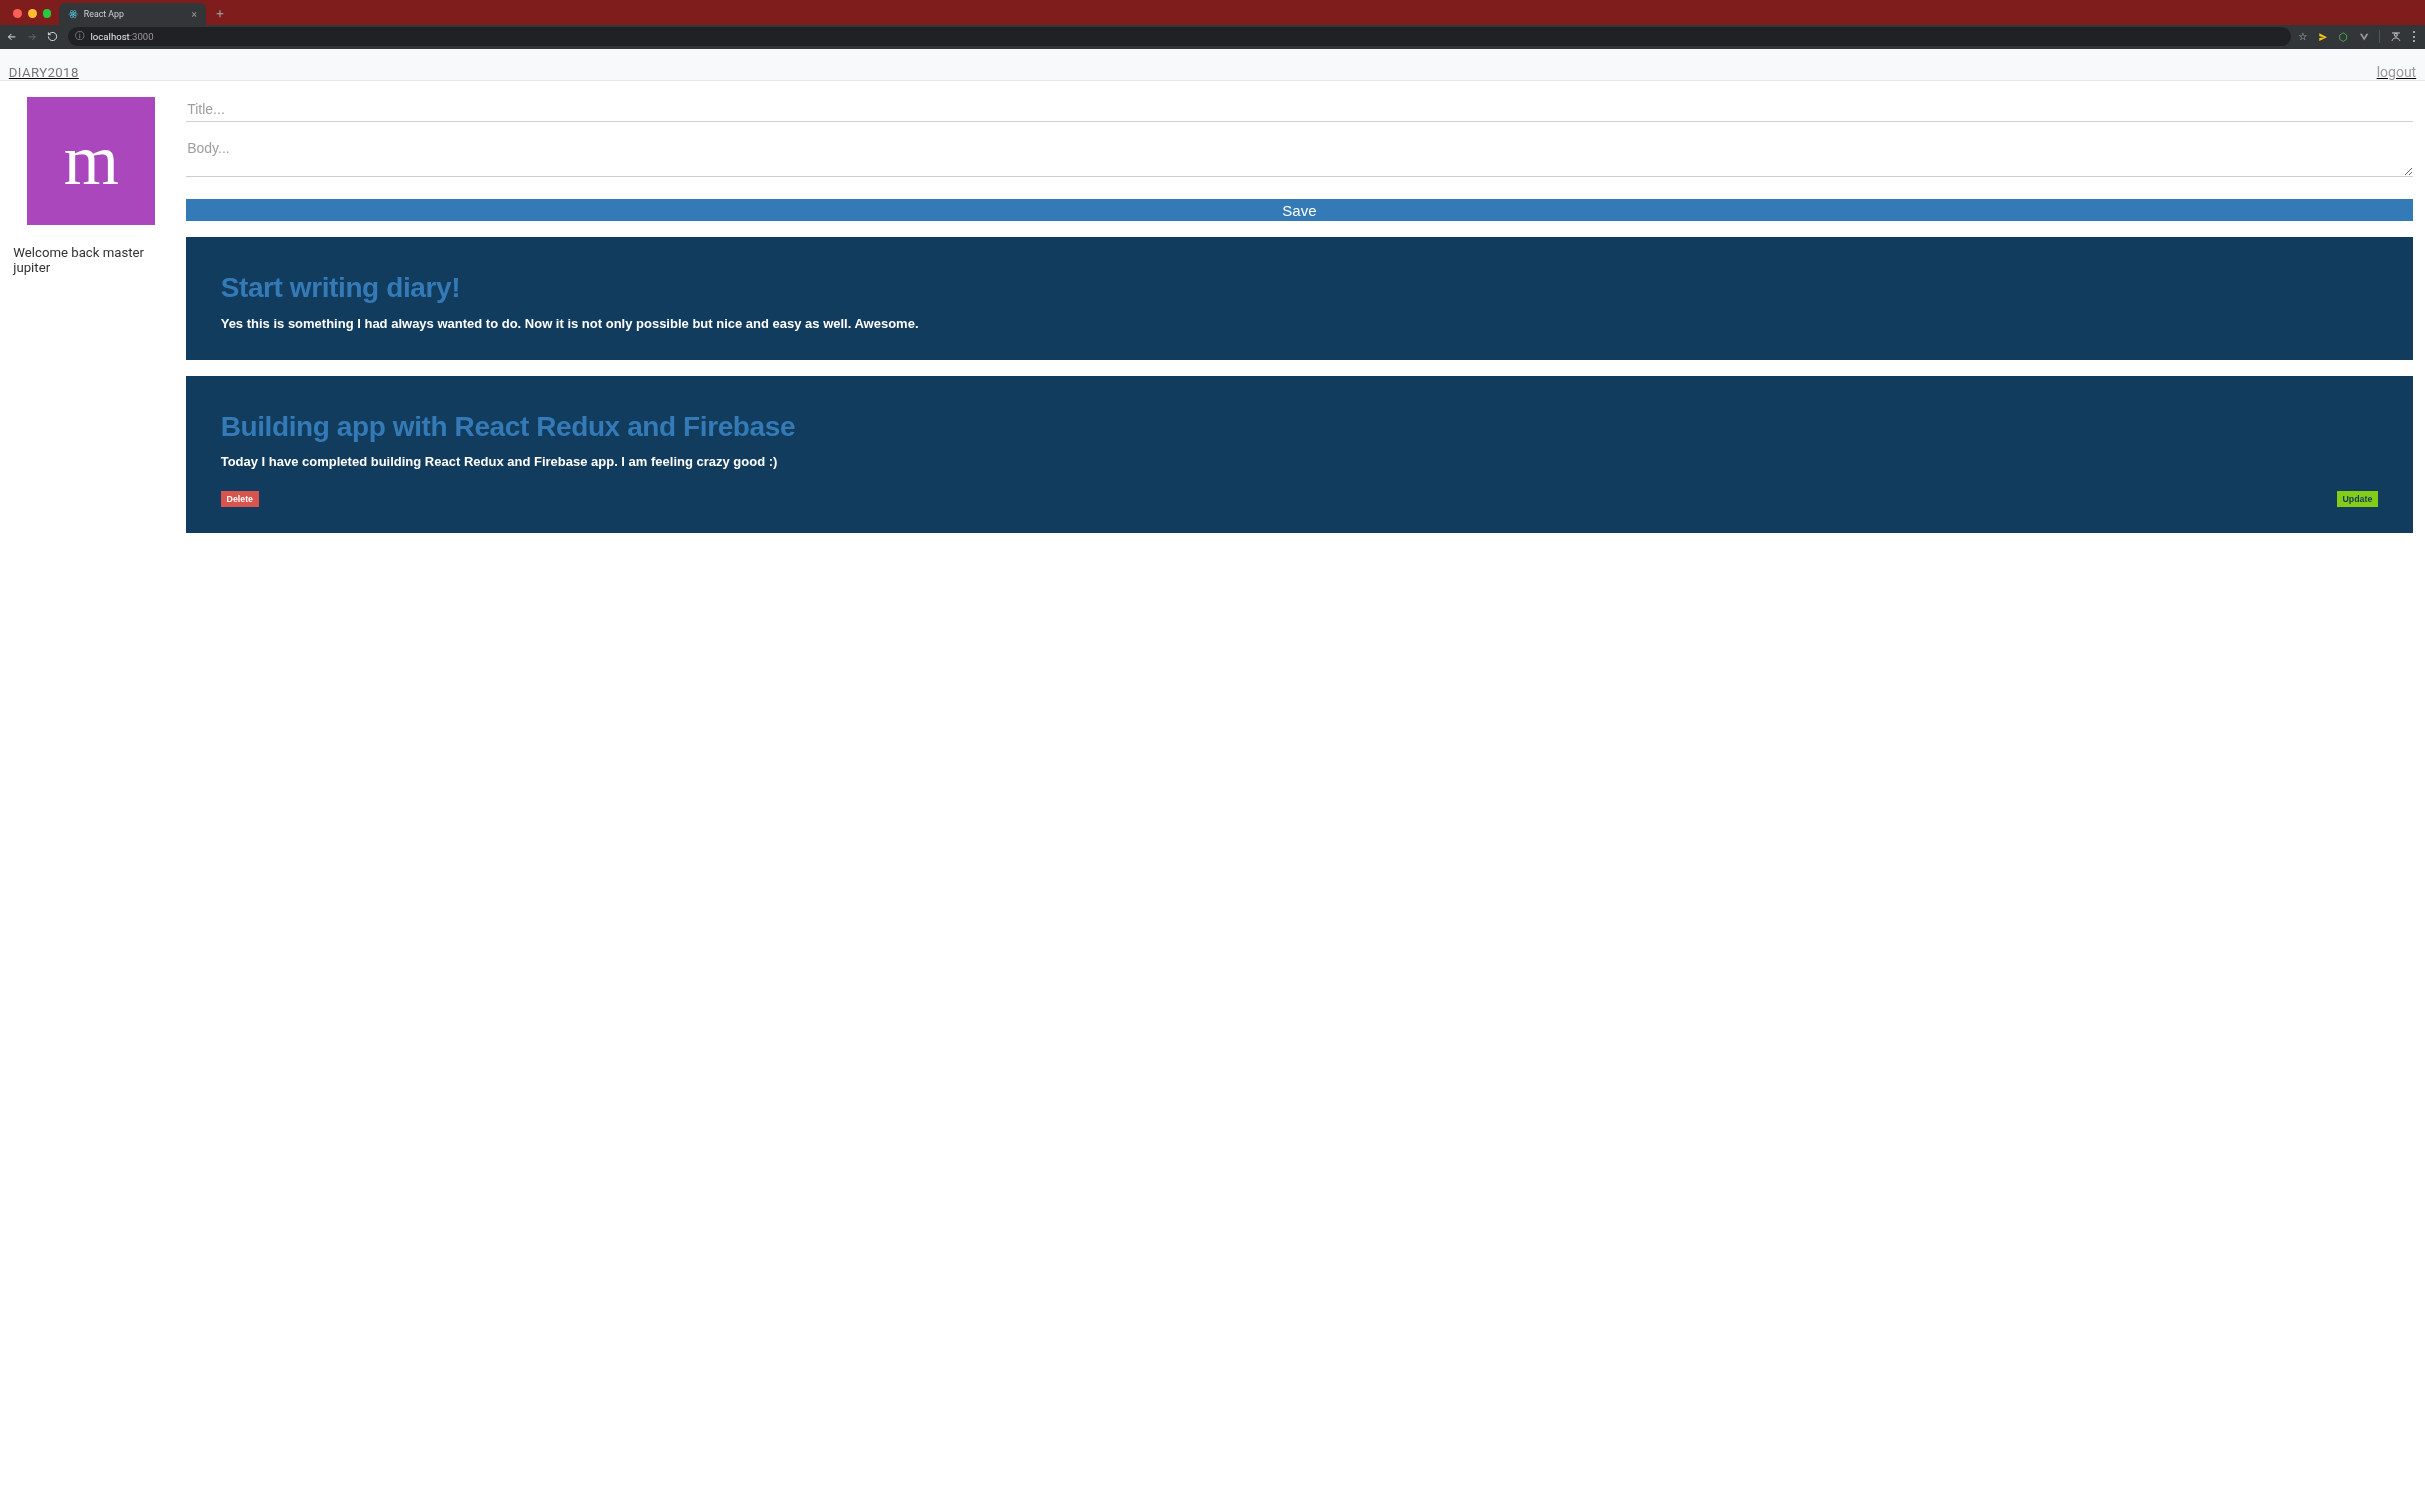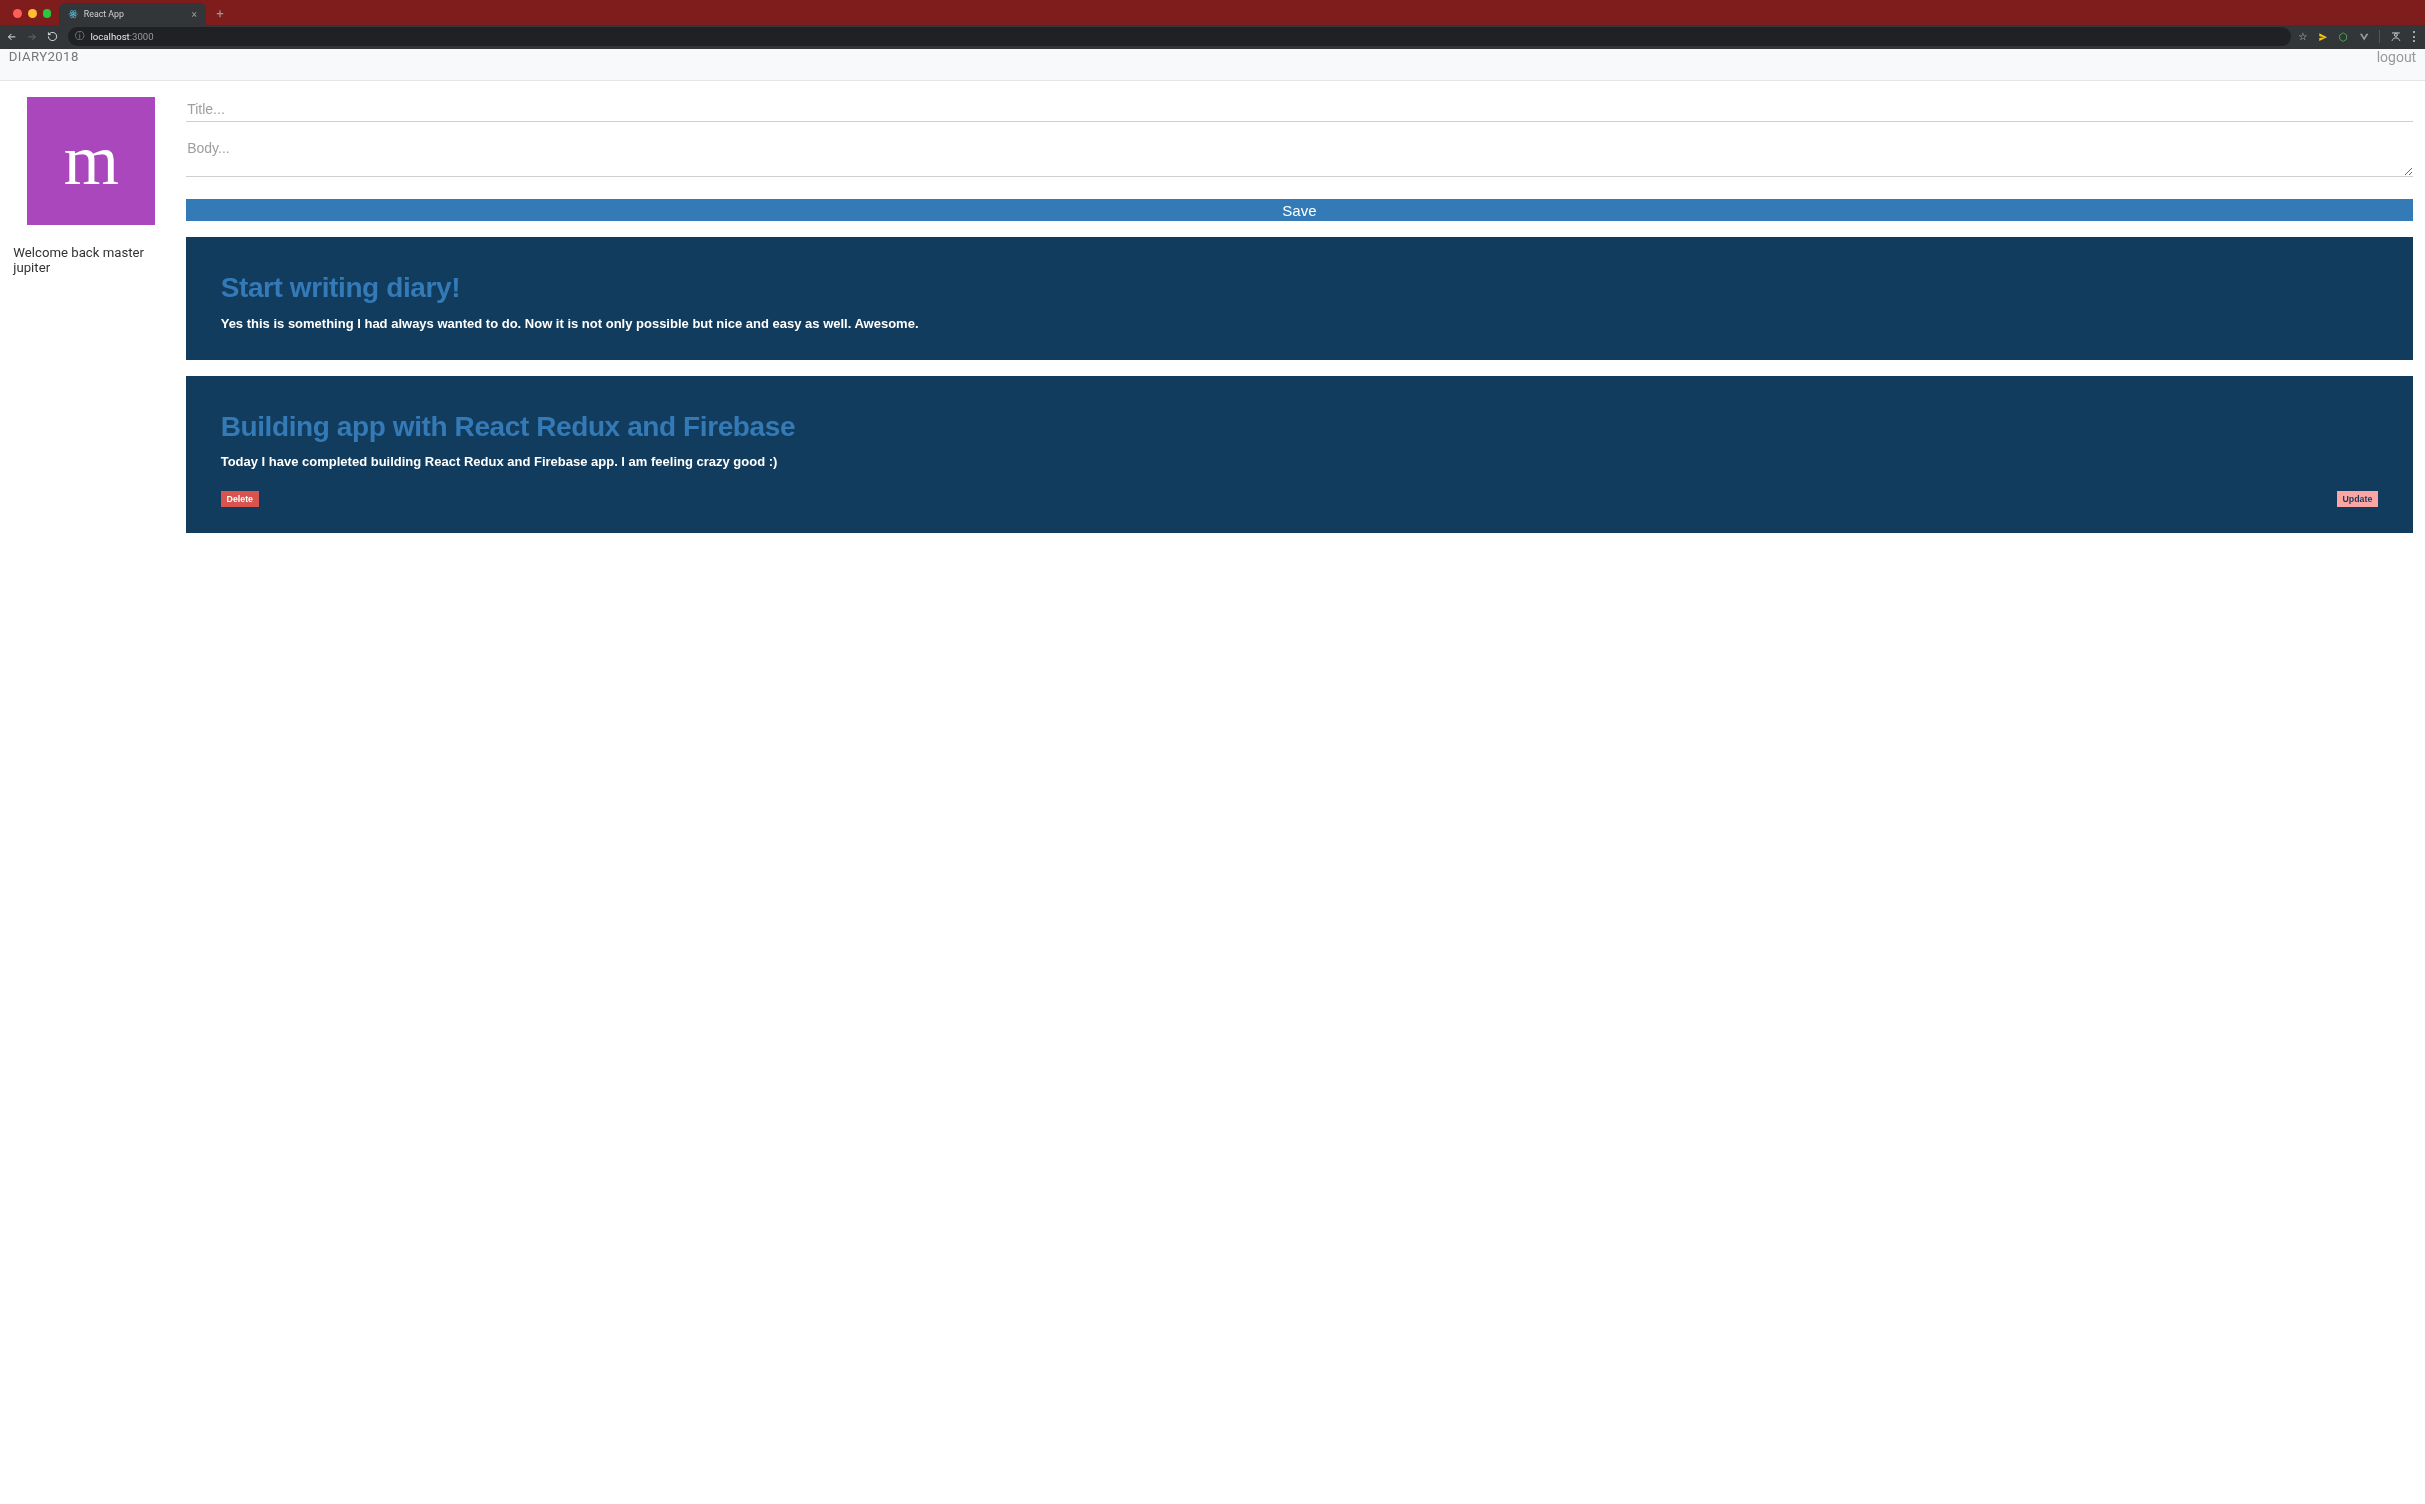--- a/index.html
+++ b/index.html
@@ -27,21 +27,21 @@
   .omnibox .port { color: #9a9a9a; }
   .toolbar-right { display: flex; align-items: center; gap: 10.3px; padding-right: 4.4px; }
   .toolbar-right .icon { color: #cfcfcf; font-size: 10.3px; }
   .toolbar-right .icon.yellow { color: #f5c518; }
   .toolbar-right .icon.green { color: #4caf50; }
   .toolbar-right .sep { width: 0.7px; height: 13.2px; background: #555; }
   .menu-dots { display: flex; flex-direction: column; gap: 2.2px; }
   .menu-dots span { width: 2.2px; height: 2.2px; background: #cfcfcf; border-radius: 50%; }
 
   
-  .app-navbar { background: #f8f9fa; border-bottom: 0.7px solid #e5e5e5; height: 32px; display: flex; align-items: flex-start; justify-content: space-between; padding: 0 8.8px; }
+  .app-navbar { background: #f8f9fa; border-bottom: 0.7px solid #e5e5e5; height: 32px; display: flex; align-items: flex-end; justify-content: space-between; padding: 0 8.8px; text-decoration: underline; }
   .brand { color: #777; font-size: 13.2px; letter-spacing: 0.4px; }
   .logout { color: #999; font-size: 14px; text-decoration: none; }
 
   .main { display: grid; grid-template-columns: 171px 1fr; gap: 8.8px; padding: 16px 5.9px 5.9px 5.9px; }
   .sidebar { display: flex; flex-direction: column; align-items: center; }
   .avatar { width: 128px; height: 128px; background: #ab47bc; display: flex; align-items: center; justify-content: center; color: #fff; font-size: 71px; font-family: Georgia, 'Times New Roman', serif; }
   .welcome { margin-top: 20.6px; color: #333; font-size: 13.2px; text-align: left; width: 100%; padding-left: 7.4px; }
 
   .content { display: flex; flex-direction: column; padding-right: 5.9px; }
   .underline-input { border: none; border-bottom: 0.7px solid #cfcfcf; font-size: 14px; padding: 4.4px 1.5px; outline: none; width: 100%; background: transparent; color: #333; }
@@ -50,21 +50,21 @@
   .body-input { resize: vertical; min-height: 28px; font-family: Liberation Sans, sans-serif; margin-bottom: 22px; }
   .save-btn { background: #337ab7; color: #fff; border: none; height: 22px; font-size: 15px; cursor: pointer; width: 100%; }
 
   .entries { margin-top: 16px; display: flex; flex-direction: column; gap: 16px; }
   .entry { background: #123c5e; color: #fff; padding: 35px 35px 26.5px 35px; position: relative; }
   .entry-title { color: #337ab7; font-weight: 900; font-size: 28px; letter-spacing: -0.4px; margin-bottom: 10.3px; font-family: Arial Black, Arial, sans-serif; font-stretch: condensed; }
   .entry-body { color: #fff; font-weight: 900; font-size: 13px; line-height: 1.45; font-family: Arial Black, Arial, sans-serif; font-stretch: condensed; }
   .entry-actions { display: flex; justify-content: space-between; margin-top: 19px; }
   .btn-sm { border: none; padding: 2.9px 5.9px; font-size: 8.8px; font-weight: 900; cursor: pointer; font-family: Arial Black, Arial, sans-serif; }
   .btn-delete { background: #d9534f; color: #fff; }
-  .btn-update { background: #fca5a5; color: #123c5e; }
+  .btn-update { background: #84cc16; color: #123c5e; }
 
   svg { display: block; }
 </style>
 </head>
 <body>
 
 <div class="browser-chrome">
   <div class="tab-strip">
     <div class="traffic-lights">
       <div class="traffic-light tl-red"></div>

